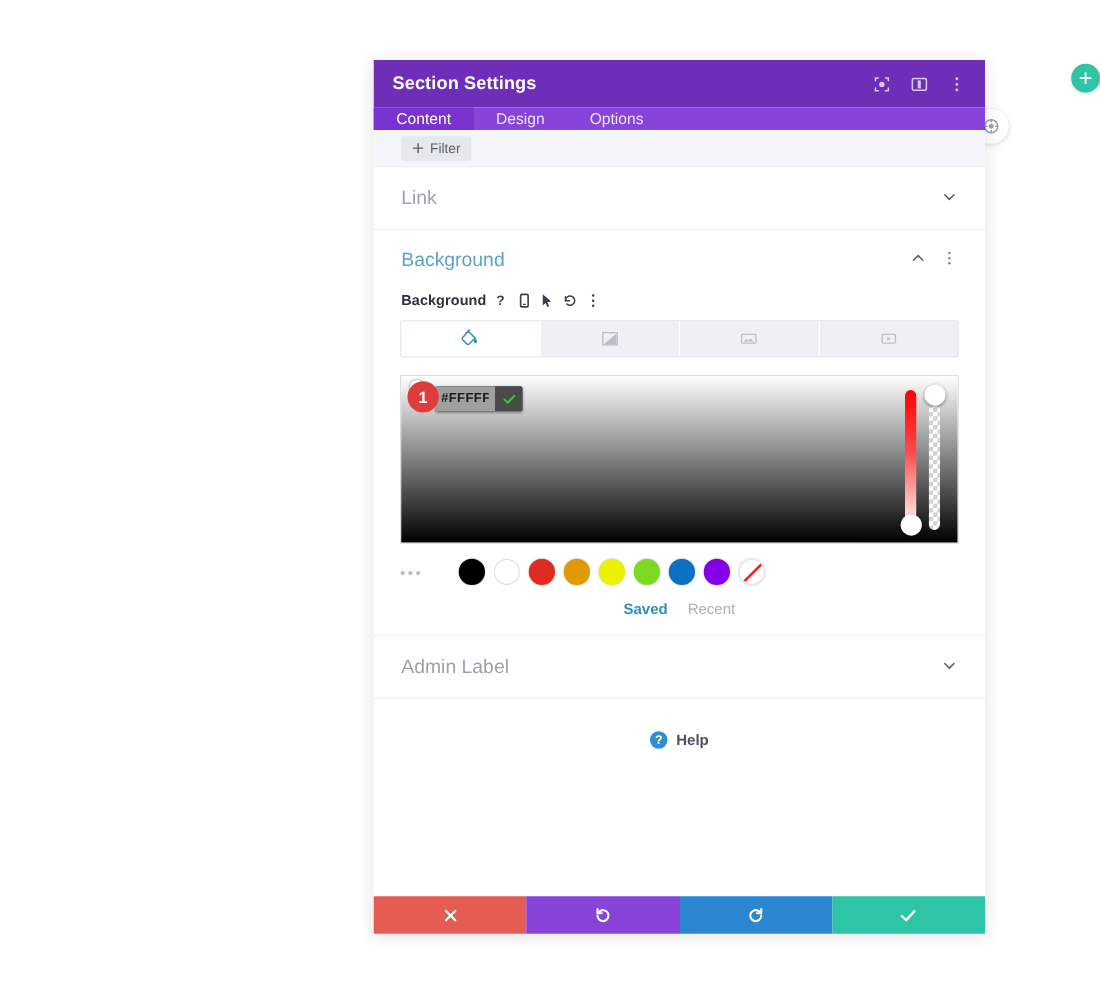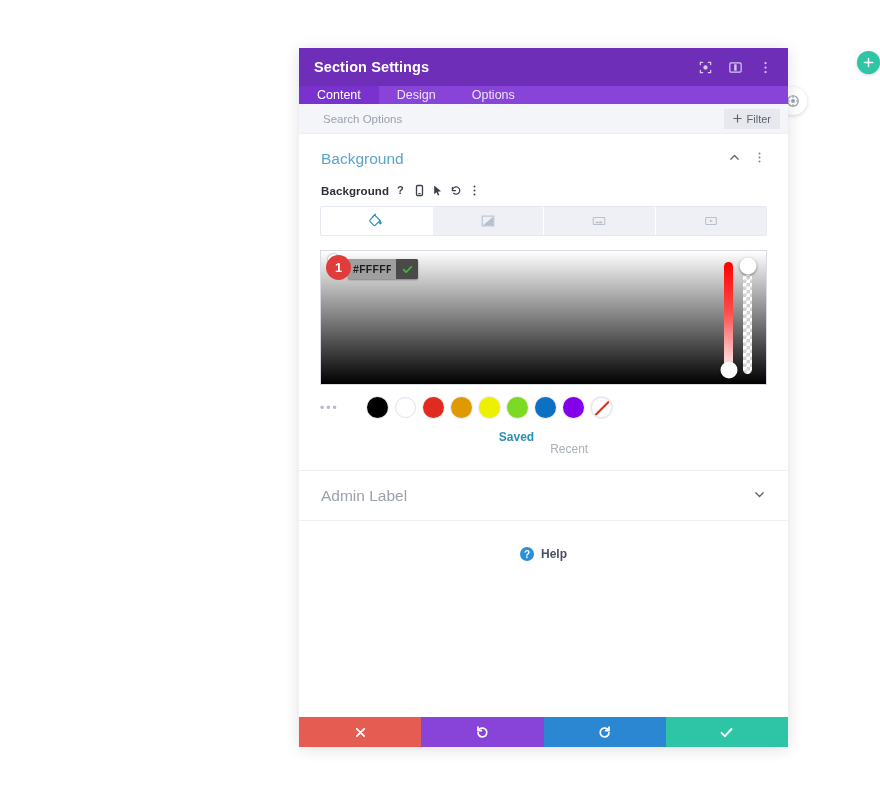--- a/index.html
+++ b/index.html
@@ -212,21 +212,21 @@
     width: 27px; height: 2px; background: #E02B20;
     transform: rotate(-45deg);
   }
   .sw-gap { width: 9px; }
 
   .saved-recent {
     display: flex; justify-content: center; gap: 16px;
     padding: 12px 0 0 0; font-size: 12px;
   }
   .sr-saved { color: #2c8fb8; font-weight: bold; }
-  .sr-recent { color: #a9b0bb; margin-top: 12px; }
+  .sr-recent { color: #a9b0bb; }
 
   .help-row {
     display: flex; align-items: center; justify-content: center;
     gap: 7px; padding: 26px 0;
   }
   .help-icon {
     width: 14px; height: 14px; border-radius: 50%;
     background: #2E8FD4; color: #fff; font-size: 10px; font-weight: bold;
     display: flex; align-items: center; justify-content: center;
   }
@@ -287,31 +287,38 @@
       </div>
     </div>
 
     <div class="tabbar">
       <div class="tab active">Content</div>
       <div class="tab">Design</div>
       <div class="tab">Options</div>
     </div>
 
     <div class="searchbar">
-      <input class="search-input" type="text" placeholder="Search Options" style="">
       <div class="filter-btn">
         <svg width="9" height="9" viewBox="0 0 10 10">
           <path d="M5 1v8M1 5h8" stroke="#5d6470" stroke-width="1.3" stroke-linecap="round"></path>
         </svg>
         <span>Filter</span>
       </div>
     </div>
 
     <div class="modal-body">
 
+      <div class="acc-row">
+        <span class="acc-title">Link</span>
+        <span class="chev">
+          <svg width="13" height="13" viewBox="0 0 14 14">
+            <path d="M3 5.2L7 9.2l4-4" fill="none" stroke="#5c6370" stroke-width="1.4" stroke-linecap="round" stroke-linejoin="round"></path>
+          </svg>
+        </span>
+      </div>
 
       <div class="acc-open">
         <div class="acc-open-head">
           <span class="acc-title">Background</span>
           <span class="right">
             <span>
               <svg width="13" height="13" viewBox="0 0 14 14">
                 <path d="M3 8.8L7 4.8l4 4" fill="none" stroke="#5c6370" stroke-width="1.4" stroke-linecap="round" stroke-linejoin="round"></path>
               </svg>
             </span>

